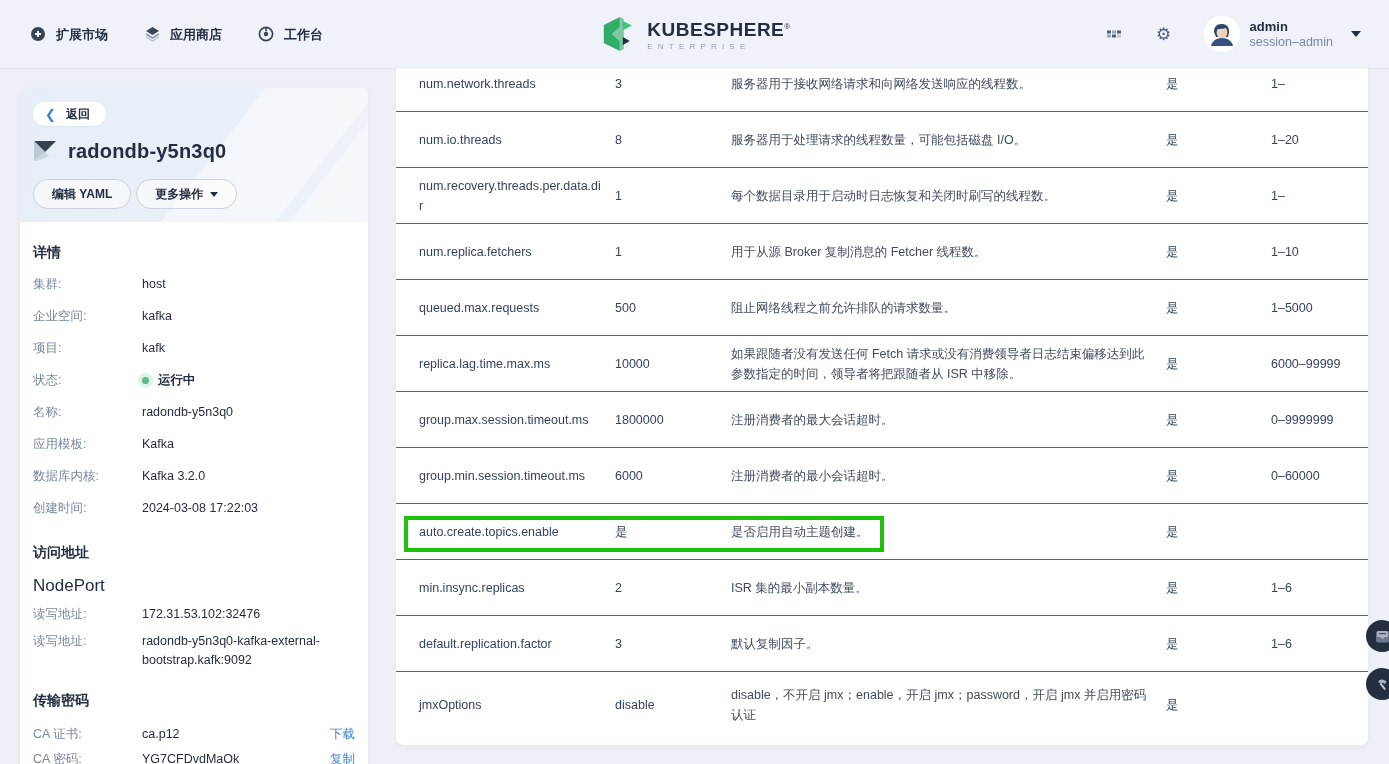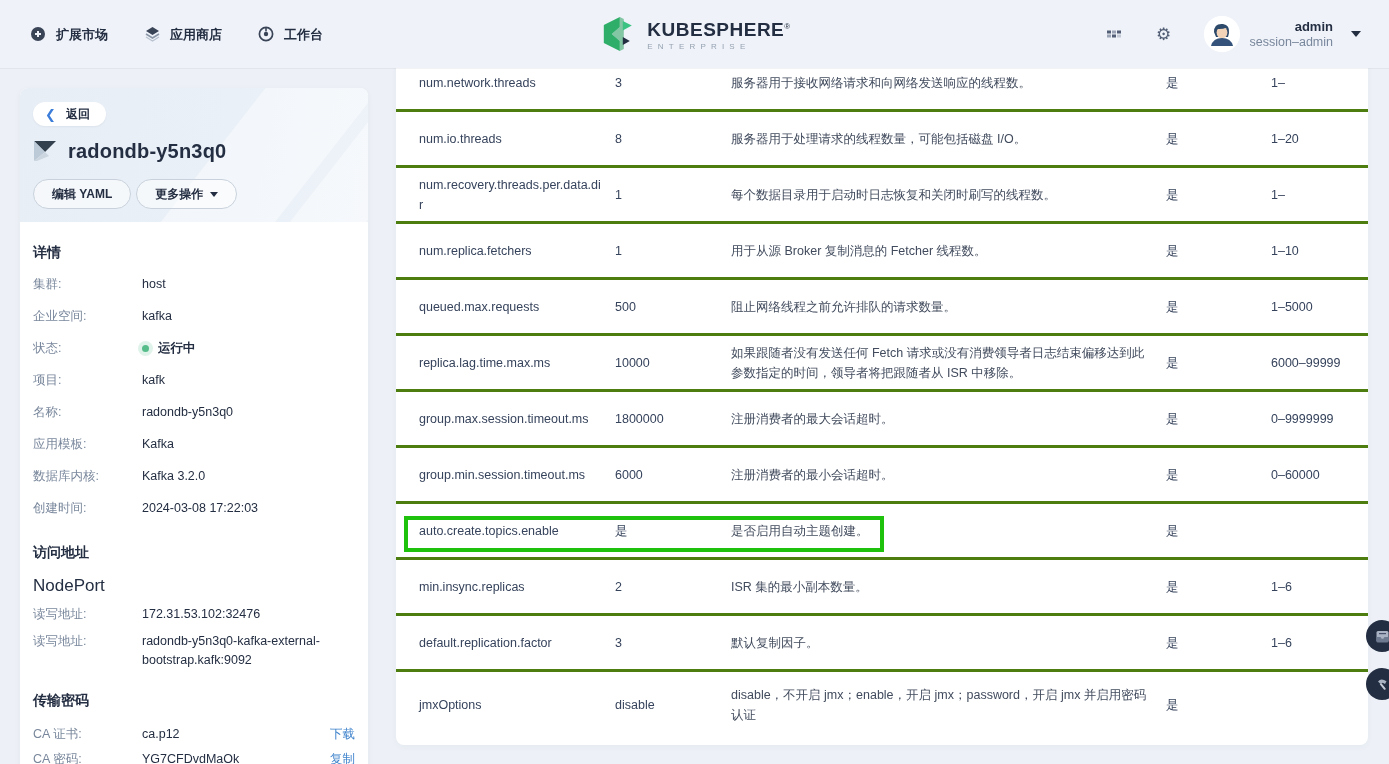--- a/index.html
+++ b/index.html
@@ -24,21 +24,21 @@
     display:flex; align-items:center; gap:9px;
   }
   .logo-text .lt1 { font-size:19px; font-weight:700; letter-spacing:0.5px; color:#242e42; line-height:20px; }
   .logo-text .lt1 sup { font-size:8px; font-weight:400; }
   .logo-text .lt2 { font-size:8px; letter-spacing:5.2px; color:#95a1b1; margin-top:2px; }
   .nav-right { margin-left:auto; display:flex; align-items:center; gap:30px; }
   .icon-btn { width:20px; height:20px; display:flex; align-items:center; justify-content:center; cursor:pointer; }
   .gear { font-size:17px; color:#525e75; line-height:1; }
   .user-chip { display:flex; align-items:center; gap:10px; cursor:pointer; }
   .avatar { width:36px; height:36px; border-radius:50%; background:#ffffff; overflow:hidden; flex:none; }
-  .user-meta .uname { font-size:13px; font-weight:700; color:#242e42; line-height:16px;text-align:right; }
+  .user-meta .uname { font-size:13px; font-weight:700; color:#242e42; line-height:16px; }
   .user-meta .urole { font-size:12.5px; color:#79879c; line-height:15px; }
   .caret-down {
     width:0; height:0; border-left:5px solid transparent; border-right:5px solid transparent;
     border-top:6px solid #242e42; margin-left:8px;
   }
 
   
   .side-card {
     position:absolute; left:20px; top:88px; width:348px; height:720px;
     background:#ffffff; border-radius:8px; box-shadow:0 2px 6px rgba(36,46,66,0.05);
@@ -92,21 +92,21 @@
 
   
   .table-card {
     position:absolute; left:396px; top:56px; width:972px; height:689px;
     background:#ffffff; border-radius:8px; z-index:5;
     box-shadow:0 2px 6px rgba(36,46,66,0.04);
     display:flex; flex-direction:column; overflow:hidden;
   }
   .trow {
     display:flex; align-items:center; min-height:56px; flex:none;
-    border-bottom:3px solid #4d7c0f; padding-left:23px;
+    border-bottom:1px solid #4d7c0f; padding-left:23px;
   }
   .trow:last-child { border-bottom:none; }
   .trow .c { font-size:12.5px; color:#36435c; line-height:20px; }
   .c.name  { width:196px; flex:none; padding-right:14px; word-break:break-all; }
   .c.value { width:116px; flex:none; padding-right:10px; }
   .c.desc  { width:435px; flex:none; padding-right:18px; color:#414b5d; }
   .c.req   { width:105px; flex:none; }
   .c.range { flex:1; }
   .trow.tall { min-height:65px; }
 
@@ -238,29 +238,29 @@
 
     <div class="kv">
       <span class="k">集群:</span>
       <span class="v">host</span>
     </div>
     <div class="kv">
       <span class="k">企业空间:</span>
       <span class="v">kafka</span>
     </div>
     <div class="kv">
+      <span class="k">项目:</span>
+      <span class="v">kafk</span>
+    </div>
+    <div class="kv">
       <span class="k">状态:</span>
       <span class="v status-v">
         <span class="dot"></span>
         <span>运行中</span>
       </span>
-    </div>
-    <div class="kv">
-      <span class="k">项目:</span>
-      <span class="v">kafk</span>
     </div>
     <div class="kv">
       <span class="k">名称:</span>
       <span class="v">radondb-y5n3q0</span>
     </div>
     <div class="kv">
       <span class="k">应用模板:</span>
       <span class="v">Kafka</span>
     </div>
     <div class="kv">

